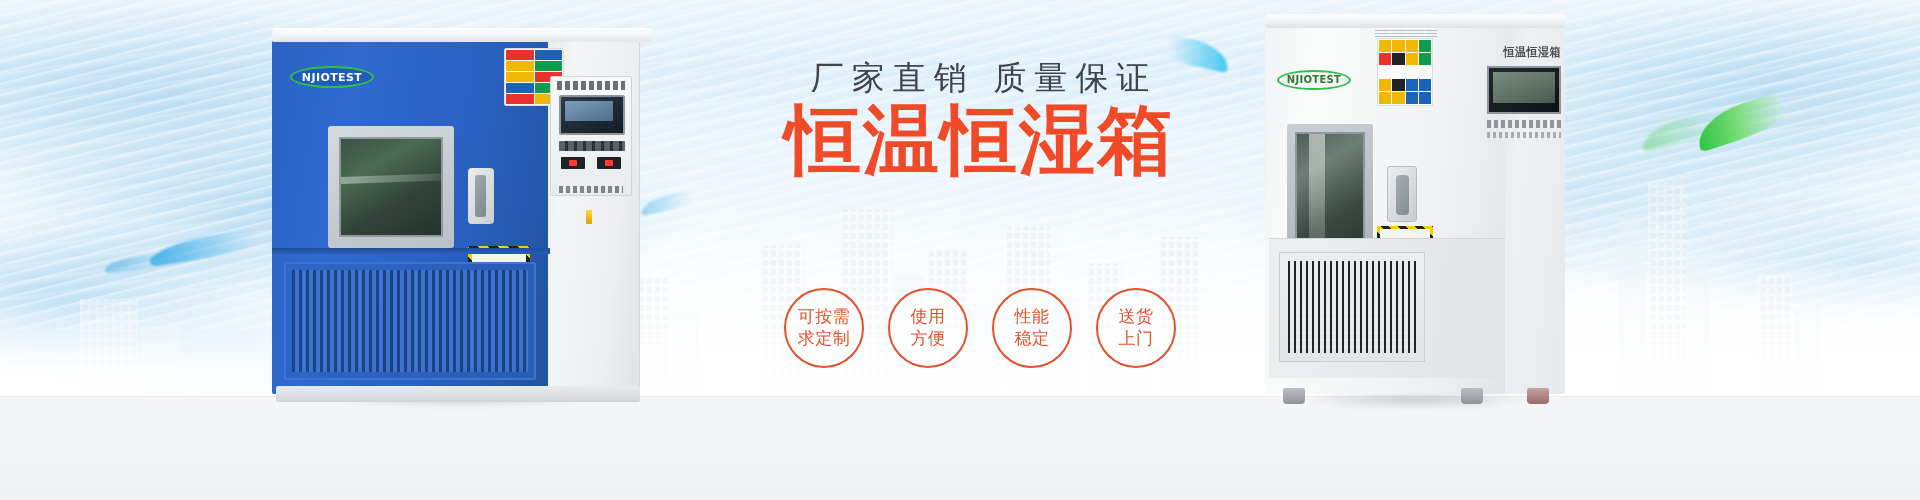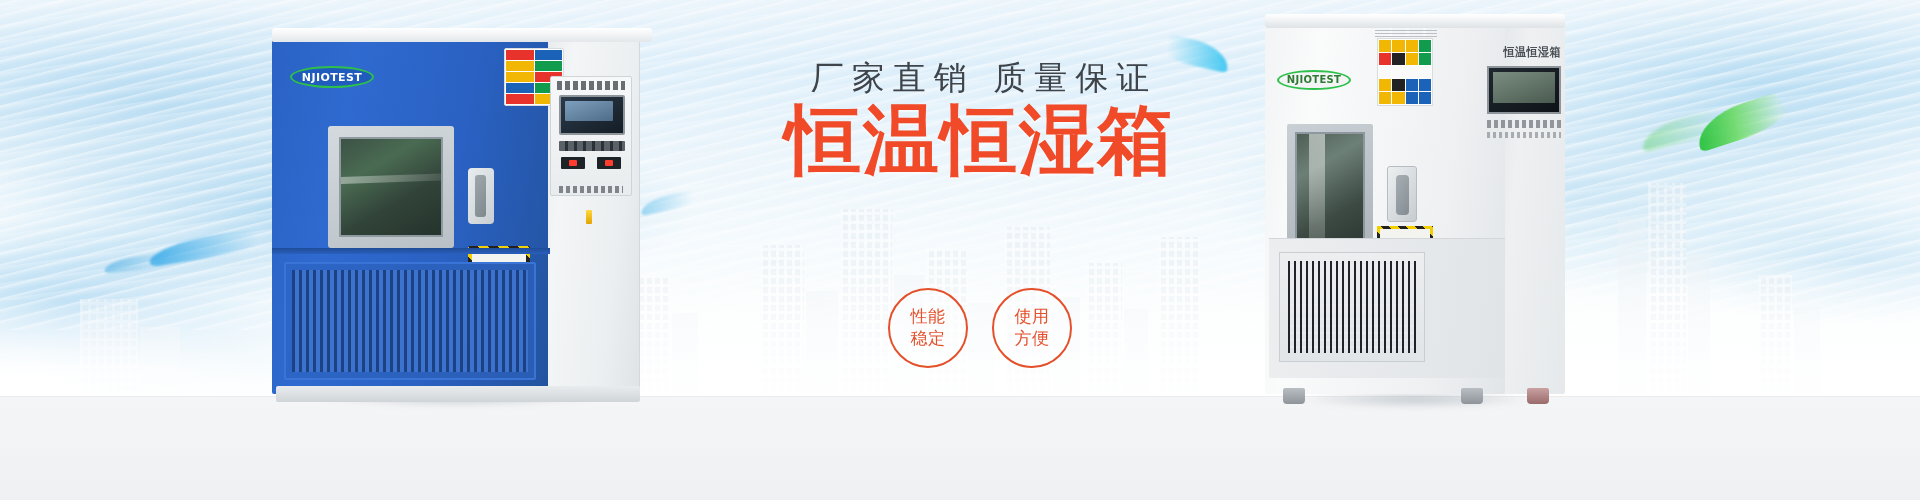--- a/index.html
+++ b/index.html
@@ -424,24 +424,32 @@
 
   <div class="copy">
 
     <div class="tagline">厂家直销  质量保证</div>
 
     <div class="headline">恒温恒湿箱</div>
 
 
     <div class="circles">
       <div class="circle">
-        <span>性能</span>
-        <span>稳定</span>
+        <span>可按需</span>
+        <span>求定制</span>
       </div>
       <div class="circle">
         <span>使用</span>
         <span>方便</span>
       </div>
+      <div class="circle">
+        <span>性能</span>
+        <span>稳定</span>
+      </div>
+      <div class="circle">
+        <span>送货</span>
+        <span>上门</span>
+      </div>
     </div>
 
 
   </div>
 </div>
 
 </body></html>

